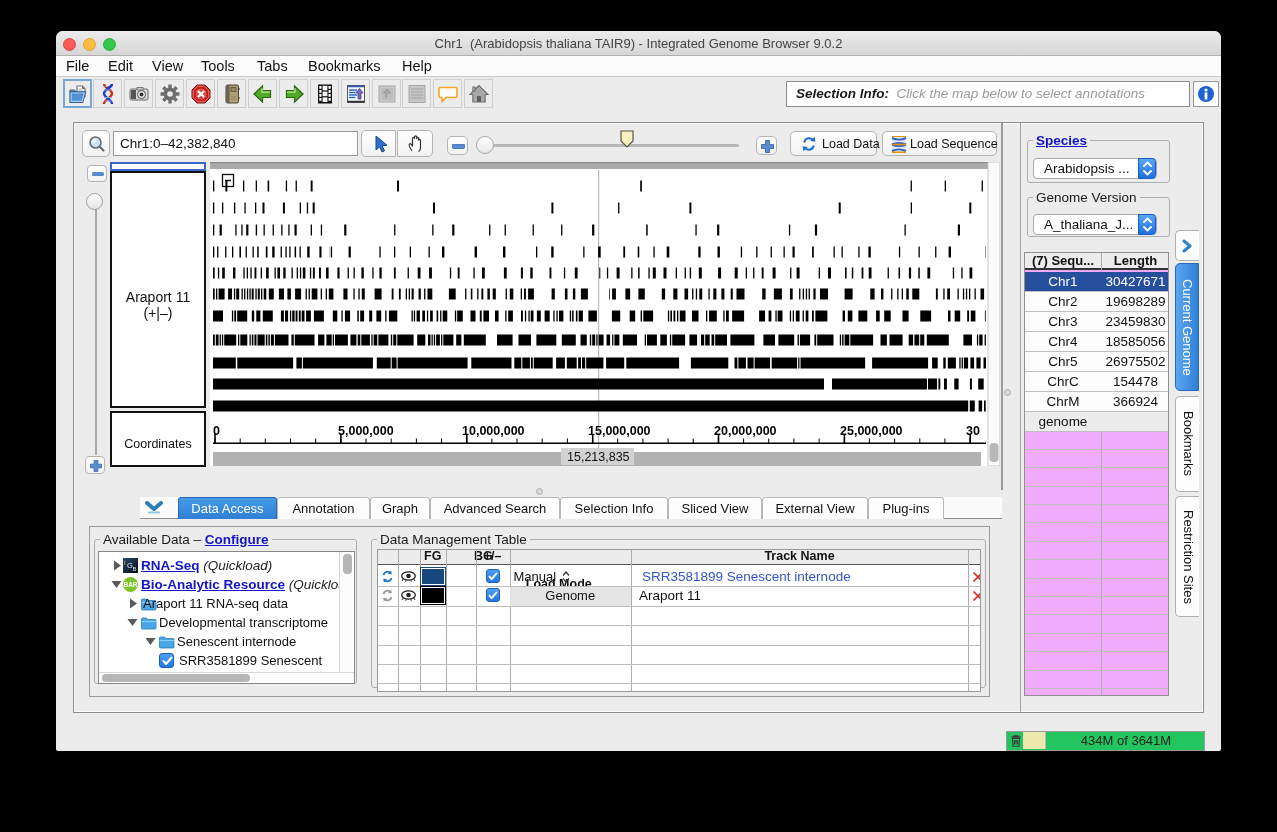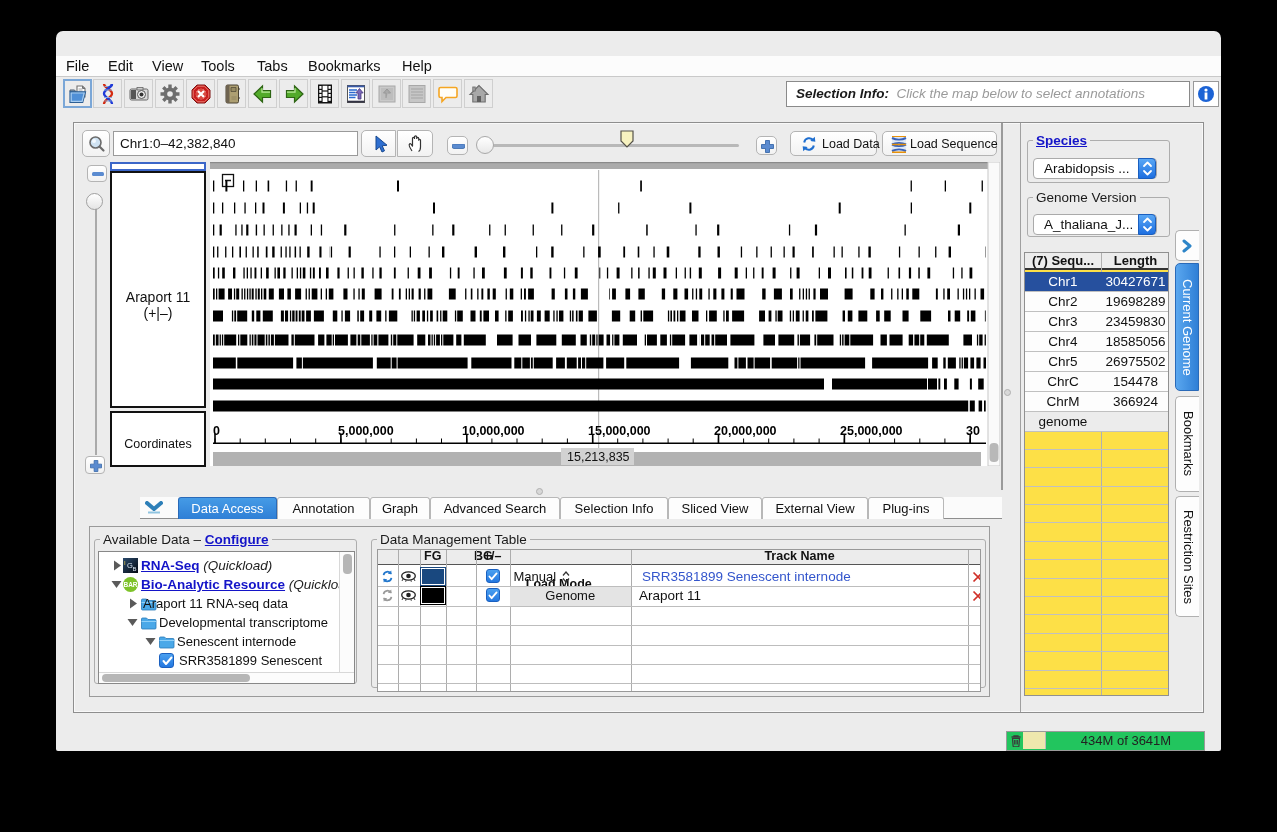--- a/index.html
+++ b/index.html
@@ -19,20 +19,26 @@
 
 .main{position:absolute;left:17px;top:91px;width:1131px;height:591px;border:1px solid #8e8e8e;background:#ececec;box-shadow:inset 0 0 0 1px #f8f8f8;}
 .btnw{position:absolute;background:linear-gradient(#ffffff,#f2f2f2);border:1px solid #b4b4b4;border-radius:5px;}
 fieldset{position:absolute;margin:0;padding:0;border:1px solid #adadad;border-radius:3px;}
 legend{font-size:13px;color:#1a1a1a;margin-left:5px;padding:0 3px;}
 .bluelink{color:#1414c8;font-weight:bold;text-decoration:underline;}
 </style></head>
 <body>
 <div class="win">
 
+  <div class="titlebar">
+    <div class="tl" style="left:6.5px;background:#fc5b57;border:0.5px solid #e2443f;"></div>
+    <div class="tl" style="left:26.5px;background:#fdbe3f;border:0.5px solid #e0a633;"></div>
+    <div class="tl" style="left:46.5px;background:#34c84a;border:0.5px solid #2aad3d;"></div>
+    <div class="title">Chr1&nbsp; (Arabidopsis thaliana TAIR9) - Integrated Genome Browser 9.0.2</div>
+  </div>
 
   <div class="menubar">
     <span class="mi" style="left:10px;">File</span>
     <span class="mi" style="left:52px;">Edit</span>
     <span class="mi" style="left:96px;">View</span>
     <span class="mi" style="left:145px;">Tools</span>
     <span class="mi" style="left:201px;">Tabs</span>
     <span class="mi" style="left:252px;">Bookmarks</span>
     <span class="mi" style="left:346px;">Help</span>
   </div>
@@ -445,21 +451,21 @@
         </div></div>
 <fieldset style="left:953px;top:67px;width:143px;height:47px;">
         <legend style="font-size:13.5px;color:#1a1a1a;">Genome Version</legend>
       </fieldset>
 <div class="abs" style="left:959px;top:91px;width:124px;height:21px;background:#fff;border:1px solid #aaa;border-radius:4px;font-size:13.5px;line-height:19px;color:#111;"><span style="margin-left:10px;">A_thaliana_J...</span><div style="position:absolute;right:0;top:-1px;width:18px;height:21px;background:linear-gradient(#59a7f5,#1e6fe0);border-radius:0 4px 4px 0;border:1px solid #1a5fc0;">
           <svg width="11" height="15" viewBox="0 0 11 15" style="position:absolute;left:3px;top:2px;">
             <path d="M2 5 L5.5 1.5 L9 5" fill="none" stroke="#fff" stroke-width="1.8" stroke-linecap="round" stroke-linejoin="round"></path>
             <path d="M2 10 L5.5 13.5 L9 10" fill="none" stroke="#fff" stroke-width="1.8" stroke-linecap="round" stroke-linejoin="round"></path>
           </svg>
         </div></div>
-<div class="abs" style="left:950px;top:129px;width:145px;height:444px;border:1px solid #909090;background:#fde047;overflow:hidden;">
+<div class="abs" style="left:950px;top:129px;width:145px;height:444px;border:1px solid #909090;background:#f0abfc;overflow:hidden;">
         <div style="position:absolute;left:0;top:0;width:145px;height:17px;background:#ececec;border-bottom:2px solid #333;font-size:13px;font-weight:bold;color:#111;">
           <span style="position:absolute;left:0;width:76px;text-align:center;top:0;">(7) Sequ...</span>
           <span style="position:absolute;left:76px;width:69px;text-align:center;top:0;">Length</span>
         </div>
 <div style="position:absolute;left:76px;top:0;width:1px;height:444px;background:#b0b0b0;"></div>
 <div style="position:absolute;left:0;top:19px;width:145px;height:20px;background:#26509e;color:#fff;font-size:13.5px;line-height:20px;border-bottom:1px solid #c0c0c0;">
           <span style="position:absolute;left:0;width:76px;text-align:center;">Chr1</span>
           <span style="position:absolute;left:76px;width:69px;text-align:center;">30427671</span>
         </div>
 <div style="position:absolute;left:0;top:39px;width:145px;height:20px;background:#fdfdfd;color:#111;font-size:13.5px;line-height:20px;border-bottom:1px solid #c0c0c0;">

